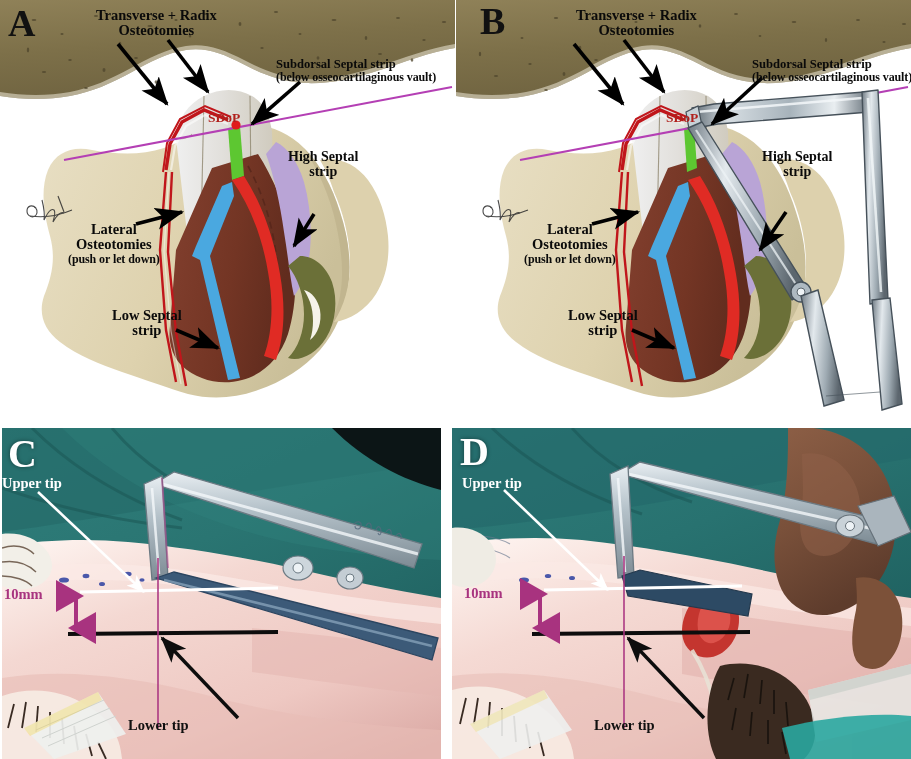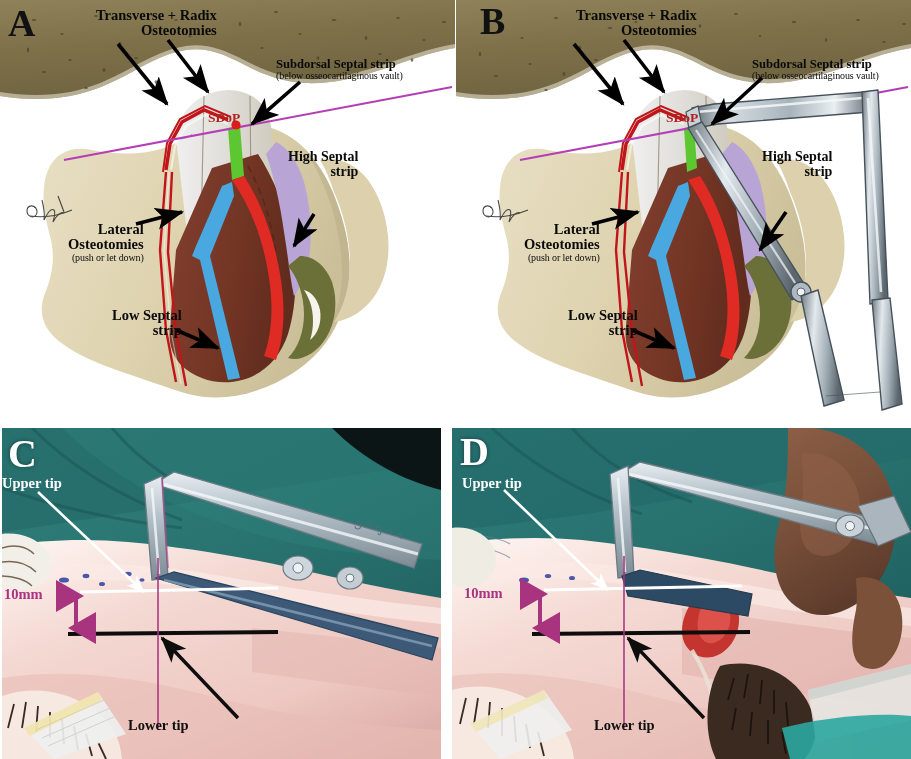--- a/index.html
+++ b/index.html
@@ -2,22 +2,22 @@
 <html><head>
 <meta charset="utf-8">
 <style>
   html,body{margin:0;padding:0;background:#ffffff;}
   body{width:911px;height:759px;overflow:hidden;font-family:"Liberation Serif",serif;}
   #fig{position:relative;width:911px;height:759px;background:#fff;}
 
   
   .panel{position:absolute;overflow:hidden;}
   .panel-letter{position:absolute;font-family:"Liberation Serif",serif;font-weight:700;line-height:1;z-index:60;}
-  .lbl{position:absolute;font-family:"Liberation Serif",serif;font-weight:700;color:#0a0a0a;text-align:right;line-height:1.06;z-index:55;white-space:nowrap;}
-  .lbl .sub{display:block;font-size:10px;letter-spacing:-.1px;font-weight:400;}
+  .lbl{position:absolute;font-family:"Liberation Serif",serif;font-weight:700;color:#0a0a0a;text-align:center;line-height:1.06;z-index:55;white-space:nowrap;}
+  .lbl .sub{display:block;font-size:12px;letter-spacing:-.1px;font-weight:700;}
   svg{position:absolute;left:0;top:0;overflow:visible;}
 
   
   .illus{left:0;top:0;width:911px;height:425px;}
   .ill-half{position:absolute;top:0;width:455px;height:425px;background:#fff;}
 
   
   .photo{top:428px;height:331px;}
   #panelC{left:2px;width:439px;}
   #panelD{left:452px;width:459px;}

